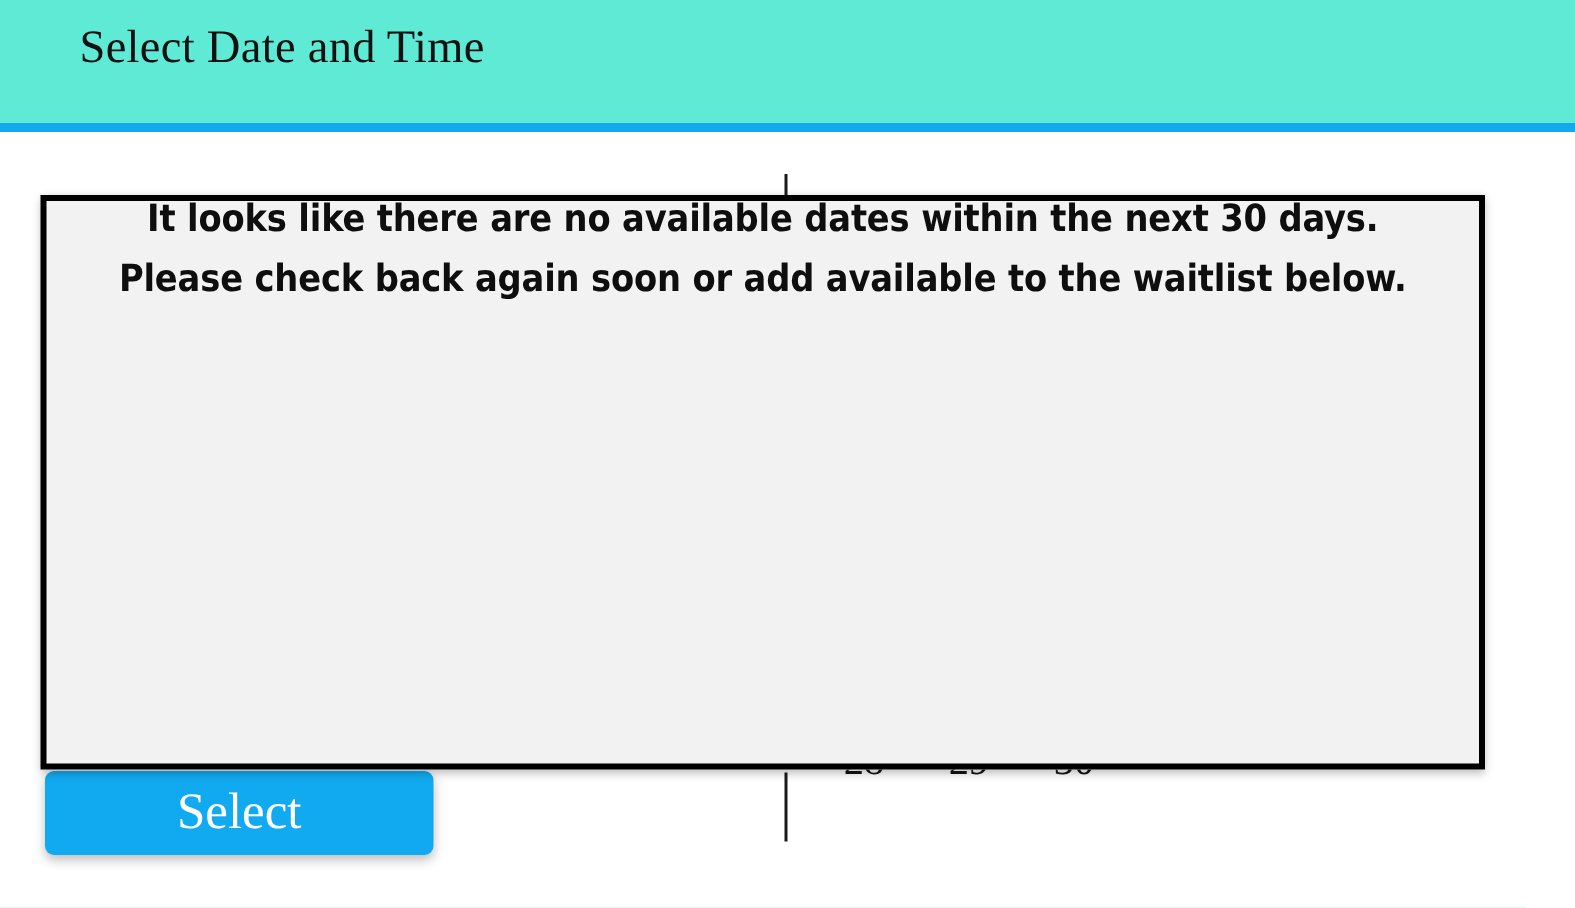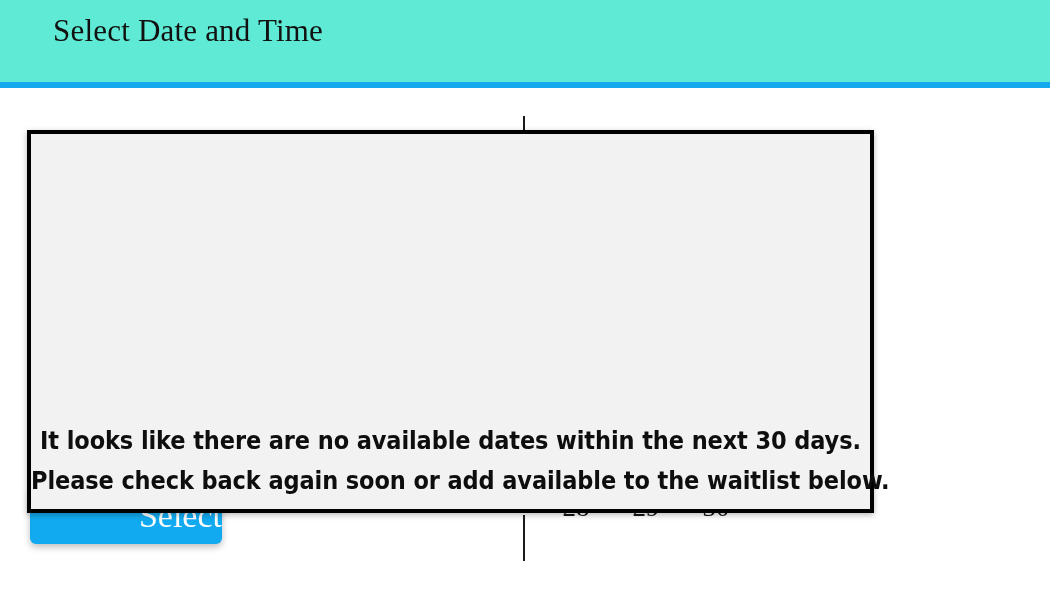--- a/index.html
+++ b/index.html
@@ -90,54 +90,54 @@
   }
   .date-cell {
     width: 32px;
     text-align: center;
   }
 
   
   .select-button {
     position: absolute;
     left: 30px;
-    top: 400px;
-    width: 192px;
+    top: 426px;
+    width: 259px;
     height: 56px;
     background: #11AAF0;
     border: none;
     border-radius: 6px;
     box-shadow: 0 3px 7px rgba(0, 0, 0, 0.26);
     color: #ffffff;
     font-family: "Liberation Serif", "DejaVu Serif", serif;
     font-size: 34px;
     font-weight: 400;
     line-height: 56px;
-    text-align: right;
+    text-align: center;
     padding: 0;
     cursor: pointer;
     white-space: nowrap;
     overflow: hidden;
   }
 
   
   .notice-panel {
     position: absolute;
     left: 27px;
     top: 130px;
-    width: 847px;
+    width: 963px;
     height: 383px;
     box-sizing: border-box;
     background: #F2F2F2;
     border: 4px solid #000000;
     box-shadow: 0 2px 6px rgba(0, 0, 0, 0.28);
     display: flex;
     flex-direction: column;
     align-items: center;
-    justify-content: flex-end;
+    justify-content: flex-start;
   }
 
   .notice-text {
     font-family: "DejaVu Sans Condensed", "Liberation Sans Narrow", "Liberation Sans", sans-serif;
     font-size: 25px;
     font-weight: 700;
     color: #0e0e0e;
     line-height: 40px;
     text-align: center;
     letter-spacing: -0.1px;

